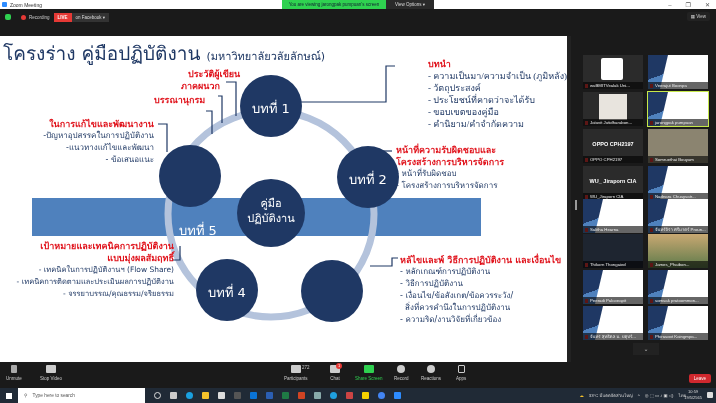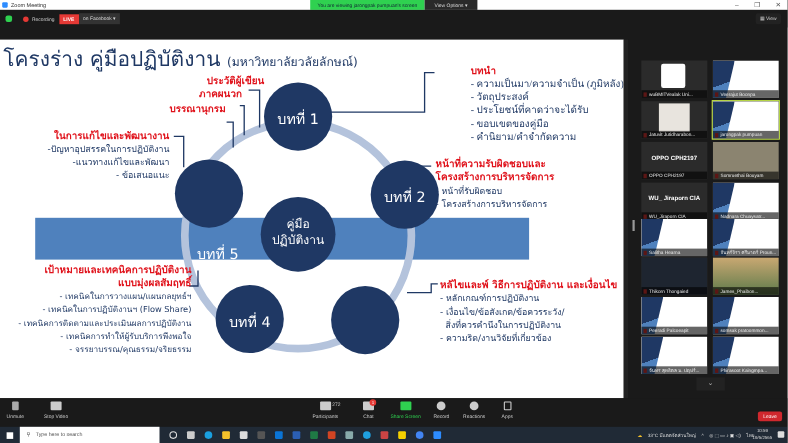--- a/index.html
+++ b/index.html
@@ -128,32 +128,31 @@
   <div class="txt" style="left:396px;top:108px;">
     <div class="red">หน้าที่ความรับผิดชอบและ</div>
     <div class="red">โครงสร้างการบริหารจัดการ</div>
     <div class="navy sm" style="font-size:8px;">- หน้าที่รับผิดชอบ</div>
     <div class="navy sm" style="font-size:8px;">- โครงสร้างการบริหารจัดการ</div>
   </div>
 
   <div class="txt" style="left:400px;top:218px;">
     <div class="red">หลัไขและพ์ วิธีการปฏิบัติงาน และเงื่อนไข</div>
     <div class="navy" style="font-size:8px;">- หลักเกณฑ์การปฏิบัติงาน</div>
+    <div class="navy" style="font-size:8px;">- วิธีการปฏิบัติงาน</div>
     <div class="navy" style="font-size:8px;">- เงื่อนไข/ข้อสังเกต/ข้อควรระวัง/</div>
     <div class="navy" style="font-size:8px;white-space:pre;">  สิ่งที่ควรคำนึงในการปฏิบัติงาน</div>
     <div class="navy" style="font-size:8px;">- ความริด/งานวิจัยที่เกี่ยวข้อง</div>
   </div>
 
   <div class="txt" style="left:4px;top:204px;width:170px;text-align:right;">
     <div class="red">เป้าหมายและเทคนิคการปฏิบัติงาน</div>
     <div class="red">แบบมุ่งผลสัมฤทธิ์</div>
-    <div class="navy" style="font-size:7.5px;">- เทคนิคในการวางแผน/แผนกลยุทธ์ฯ</div>
     <div class="navy" style="font-size:7.5px;">- เทคนิคในการปฏิบัติงานฯ (Flow Share)</div>
     <div class="navy" style="font-size:7.5px;">- เทคนิคการติดตามและประเมินผลการปฏิบัติงาน</div>
-    <div class="navy" style="font-size:7.5px;">- เทคนิคการทำให้ผู้รับบริการพึงพอใจ</div>
     <div class="navy" style="font-size:7.5px;text-align:right;">- จรรยาบรรณ/คุณธรรม/จริยธรรม</div>
   </div>
 
   <div class="txt" style="left:6px;top:82px;width:148px;text-align:right;">
     <div class="red">ในการแก้ไขและพัฒนางาน</div>
     <div class="navy" style="font-size:8px;">-ปัญหาอุปสรรคในการปฏิบัติงาน</div>
     <div class="navy" style="font-size:8px;">-แนวทางแก้ไขและพัฒนา</div>
     <div class="navy" style="font-size:8px;">- ข้อเสนอแนะ</div>
   </div>
 </div>

